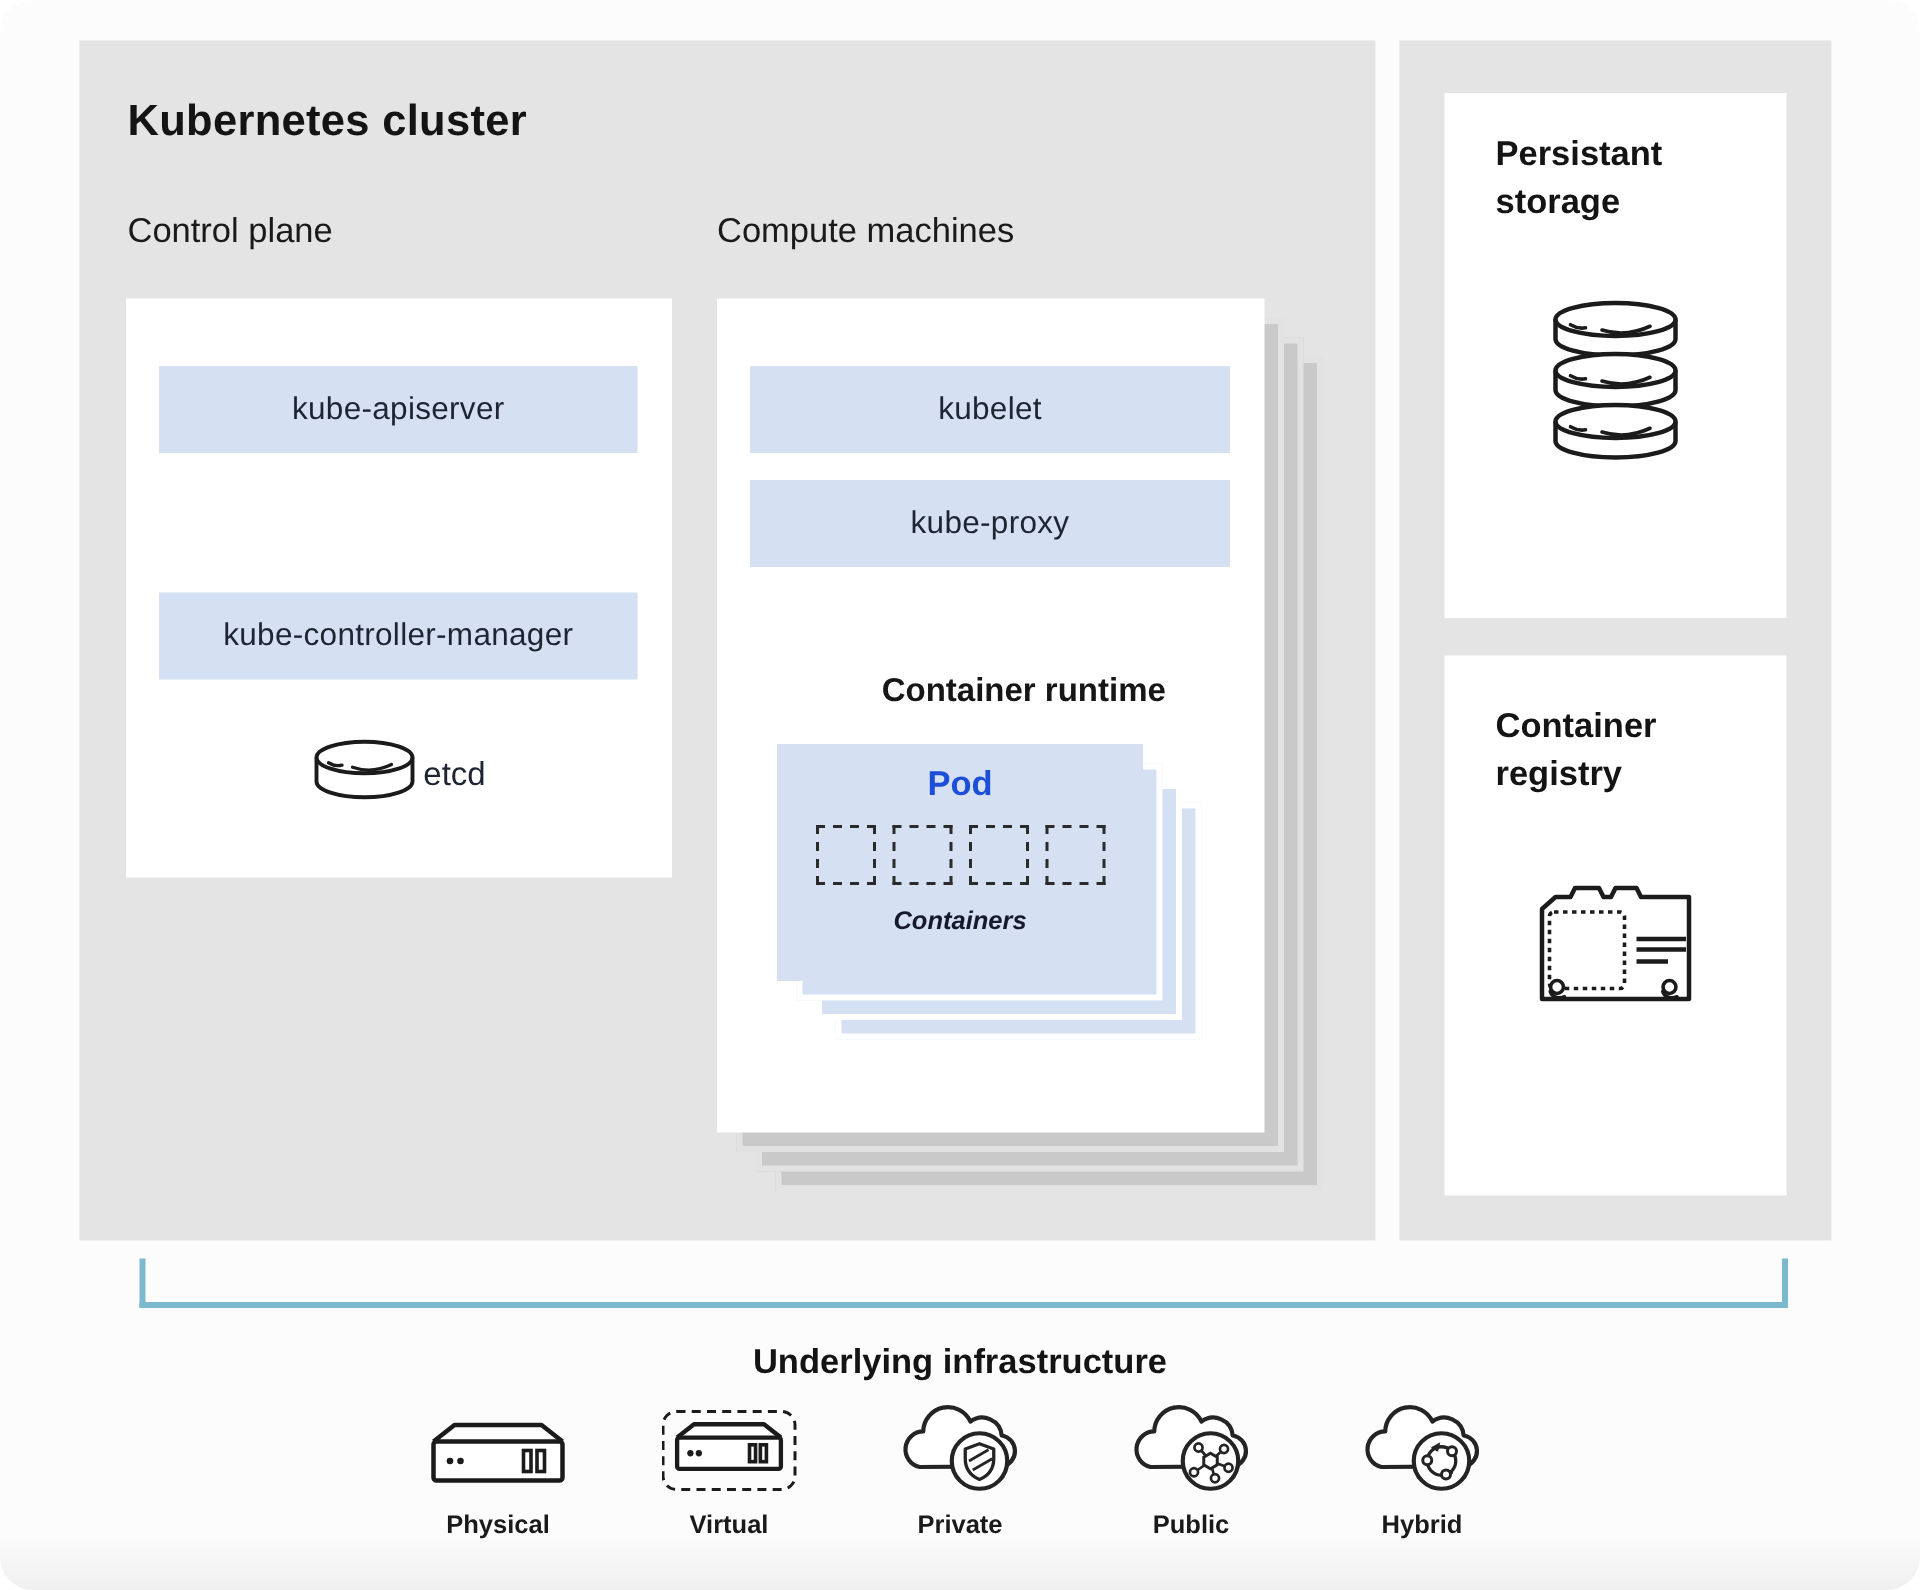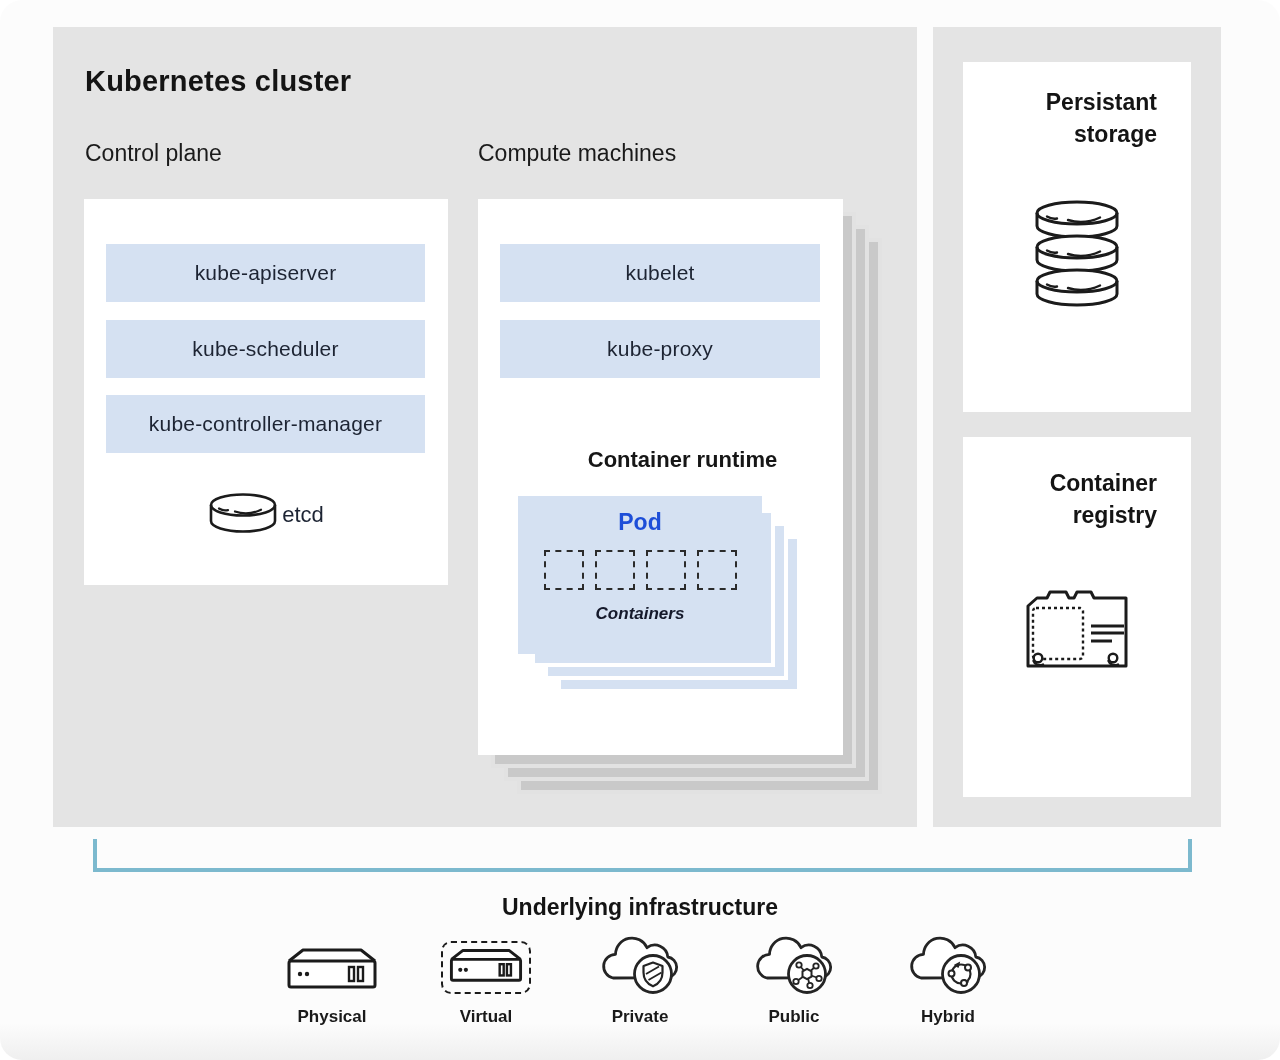--- a/index.html
+++ b/index.html
@@ -57,21 +57,21 @@
   #pod-layer-3 { left:557px; top:535px; }
   #pod-layer-2 { left:544px; top:522px; }
   #pod-layer-1 { left:531px; top:509px; }
   #pod-card { left:518px; top:496px; width:244px; height:158px; background:#d5e1f2; }
   #pod-title { width:100%; text-align:center; margin-top:13px; font-size:23px; font-weight:700; color:#1d4ed8; }
   #container-row { display:flex; justify-content:center; gap:11px; margin-top:14px; }
   .container-slot { width:40px; height:40px; border:2px dashed #2b2b2b; }
   #containers-label { width:100%; text-align:center; margin-top:14px; font-size:17px; font-style:italic; font-weight:600; color:#15192b; }
 
   
-  .side-title { width:160px; margin:0 auto; text-align:right; font-size:23px; font-weight:700; line-height:1.4; color:#141414; }
+  .side-title { width:160px; margin:0 auto; text-align:left; font-size:23px; font-weight:700; line-height:1.4; color:#141414; }
   #storage-title  { padding-top:24px; }
   #registry-title { padding-top:30px; }
   .side-icon-wrap { display:flex; justify-content:center; }
   #storage-icon-wrap  { margin-top:48px; }
   #registry-icon-wrap { margin-top:58px; }
 
   
   #infra-bracket {
     left:93px; top:839px; width:1099px; height:33px;
     border-left:4px solid #7cb9ce; border-right:4px solid #7cb9ce; border-bottom:4px solid #7cb9ce;
@@ -91,21 +91,20 @@
   <div id="cluster-panel" class="abs panel"></div>
 
   <div id="side-panel" class="abs panel"></div>
 
   <div id="cluster-title" class="abs">Kubernetes cluster</div>
   <div id="control-heading" class="abs section-heading">Control plane</div>
   <div id="compute-heading" class="abs section-heading">Compute machines</div>
 
   <div id="control-card" class="abs card">
     <div class="bar bar-1">kube-apiserver</div>
-    <div class="bar bar-2">kube-scheduler</div>
     <div class="bar bar-3">kube-controller-manager</div>
     <div id="etcd-row" class="abs">
       <span>
         <svg width="70" height="44" viewBox="0 0 70 44">
           <path d="M3 14 a32 10.5 0 0 1 64 0 v16 a32 10.5 0 0 1 -64 0 z" fill="#fff" stroke="#1b1b1b" stroke-width="2.6" stroke-linejoin="round"></path>
           <path d="M3 14 a32 10.5 0 0 0 64 0" fill="none" stroke="#1b1b1b" stroke-width="2.6"></path>
           <path d="M11 17.5 q4.5 2.8 9 1.6" fill="none" stroke="#1b1b1b" stroke-width="2.2" stroke-linecap="round"></path>
           <path d="M27 20.5 q13 4.5 26 -1.8" fill="none" stroke="#1b1b1b" stroke-width="2.2" stroke-linecap="round"></path>
         </svg>
       </span>

